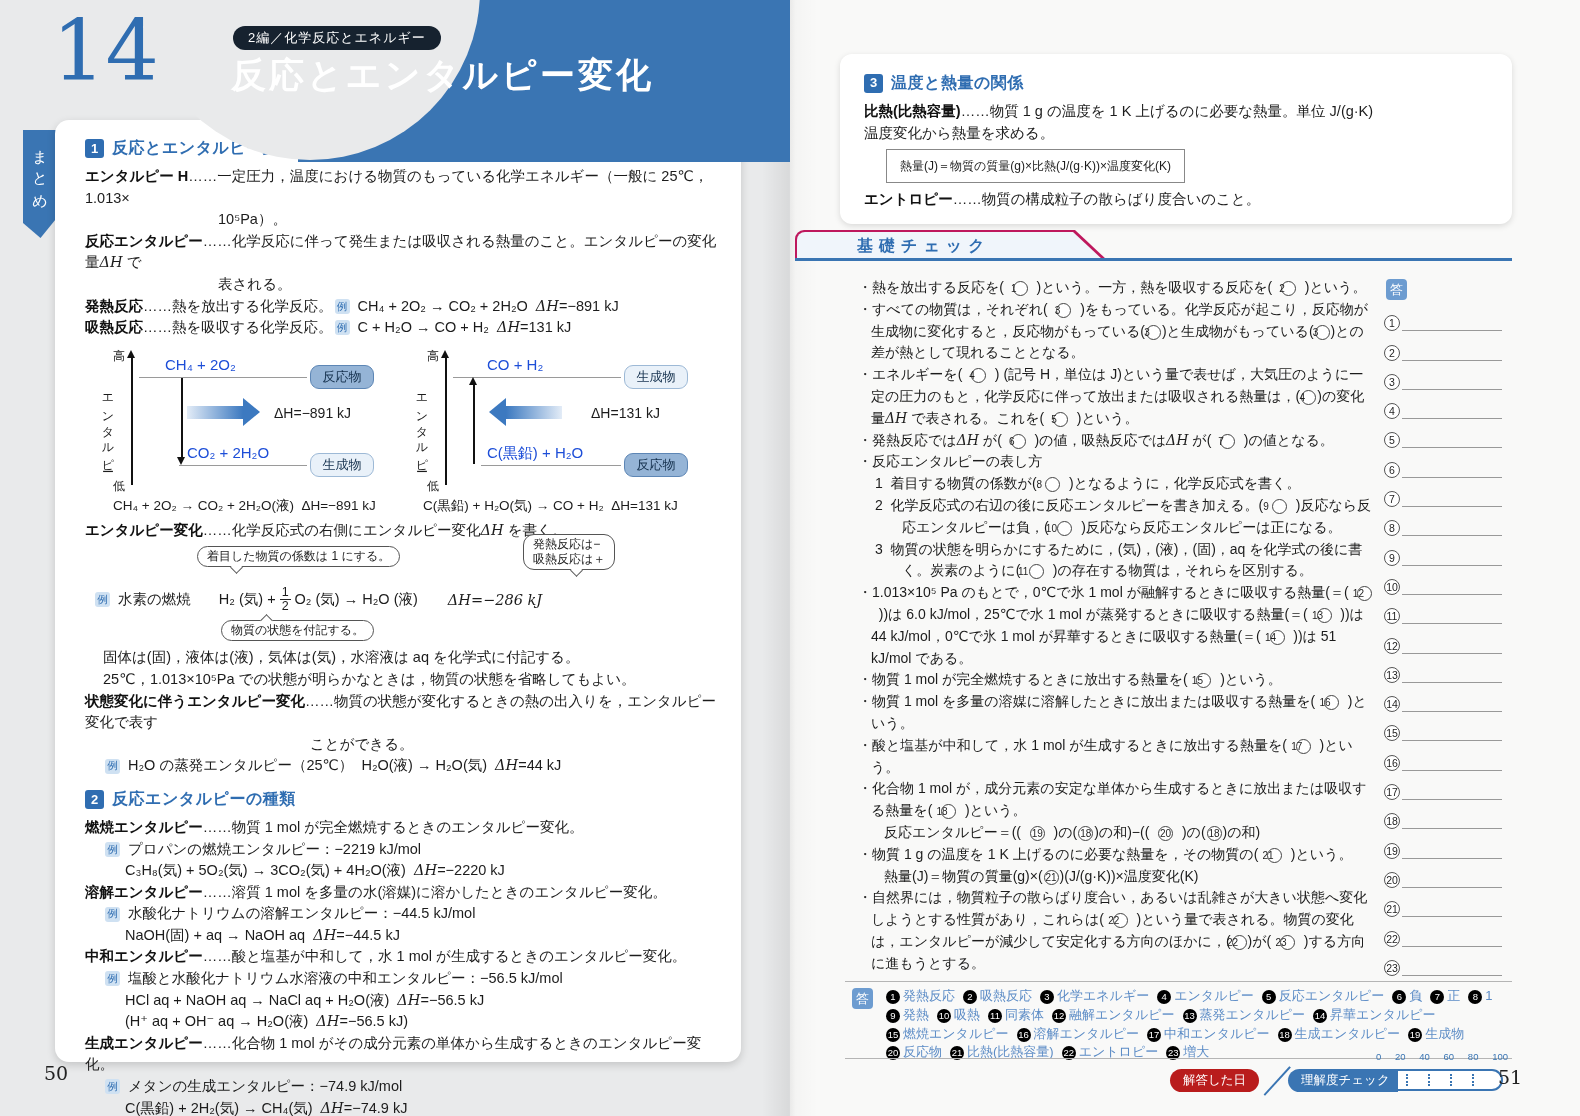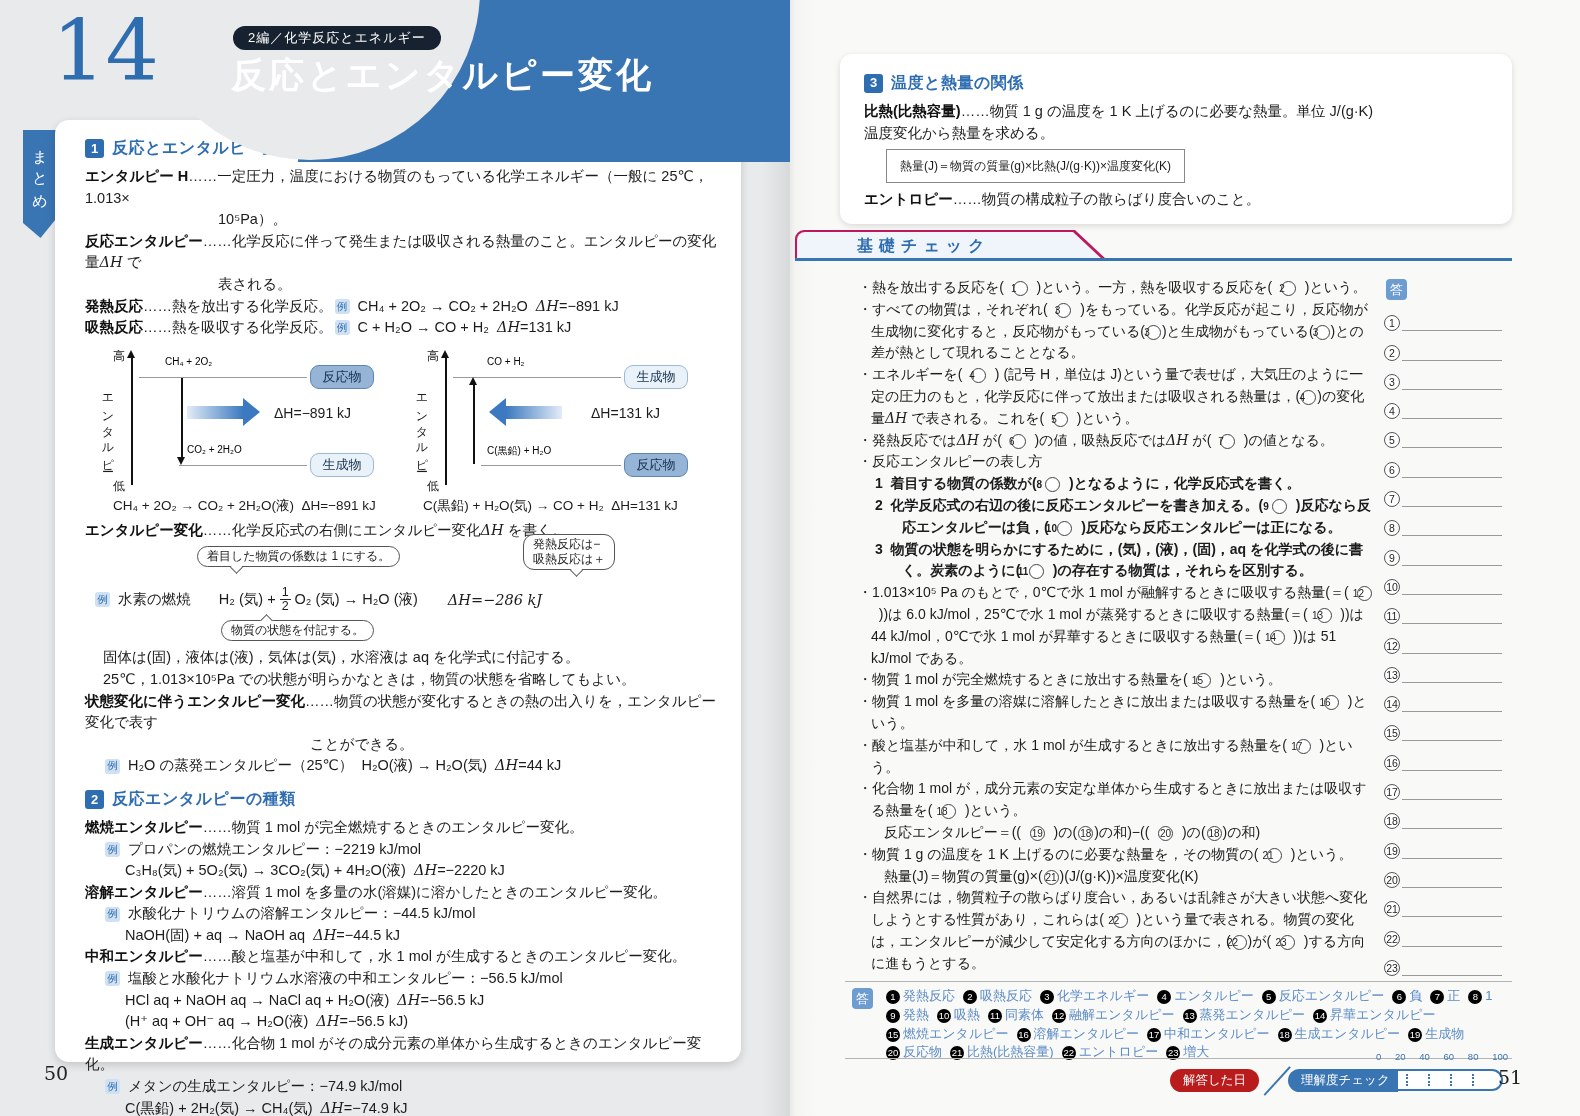--- a/index.html
+++ b/index.html
@@ -55,21 +55,21 @@
   
   .diagrams{display:flex;gap:6px;margin:6px 0 0 6px;}
   .diag{position:relative;width:308px;height:150px;font-size:12px;}
   .axisv{position:absolute;left:40px;top:12px;width:1.6px;height:128px;background:#111;}
   .axis-arr{position:absolute;left:36.2px;top:5px;width:0;height:0;
     border-left:4.6px solid transparent;border-right:4.6px solid transparent;border-bottom:8px solid #111;}
   .lab-hi{position:absolute;left:22px;top:3px;}
   .lab-lo{position:absolute;left:22px;top:133px;}
   .lab-ax{position:absolute;left:8px;top:42px;writing-mode:vertical-rl;font-size:12px;letter-spacing:2px;}
   .lev{position:absolute;height:1.6px;background:#9a9a9a;}
-  .lev-lab{position:absolute;font-size:10px;color:#000000;white-space:nowrap;}
+  .lev-lab{position:absolute;font-size:15px;color:#1d4ed8;white-space:nowrap;}
   .badge{position:absolute;left:219px;width:64px;height:24px;border-radius:9px;display:flex;align-items:center;
     justify-content:center;font-size:13px;box-sizing:border-box;white-space:nowrap;}
   .badge.dark{background:#95b4d6;border:1px solid #5d86b5;color:#16324f;}
   .badge.light{background:#e9f1f9;border:1px solid #9db9d6;color:#16324f;}
   .varrow{position:absolute;width:1.6px;background:#111;}
   .tip{position:absolute;width:0;height:0;}
   .harrow-bar{position:absolute;height:13px;}
   .dh-lab{position:absolute;font-size:14px;white-space:nowrap;}
 
   .dl .lev-top{left:48px;top:32px;width:168px;}
@@ -129,21 +129,21 @@
   .bc-tab{position:absolute;left:795px;top:230px;width:320px;height:30px;background:#be185d;
     clip-path:polygon(0 0,280px 0,312px 30px,0 30px);border-top-left-radius:9px;}
   .bc-tab-in{position:absolute;left:2px;top:2px;width:316px;height:28px;background:#f0f5fb;
     clip-path:polygon(0 0,276px 0,306px 28px,0 28px);border-top-left-radius:8px;
     color:#2f6db1;font-weight:bold;font-size:16px;letter-spacing:6px;line-height:28px;padding-left:60px;box-sizing:border-box;}
   .bc-line{position:absolute;left:795px;top:258px;width:717px;height:2.5px;background:#3a75b3;}
 
   .qs{position:absolute;left:858px;top:277px;width:516px;}
   .q{font-size:14px;line-height:21.8px;margin:0;word-break:break-word;}
   .q.qb{padding-left:13px;text-indent:-13px;}
-  .q.qn{padding-left:44px;text-indent:-27px;font-weight:bold;}
+  .q.qn{padding-left:44px;text-indent:-27px;}
   .q.qf{padding-left:26px;}
 
   .ans-badge{position:absolute;width:21px;height:21px;background:#6d9cd0;color:#fff;font-size:13px;
     border-radius:4px;display:flex;align-items:center;justify-content:center;}
   .ans-badge.top{left:1386px;top:279px;}
   .ans-badge.bottom{left:852px;top:988px;}
 
   .blanks{position:absolute;left:1384px;top:302px;}
   .blank-row{display:flex;align-items:flex-end;height:29.3px;}
   .cnq{width:16px;height:16px;border:1.2px solid #555;border-radius:50%;font-size:10.5px;line-height:15px;

